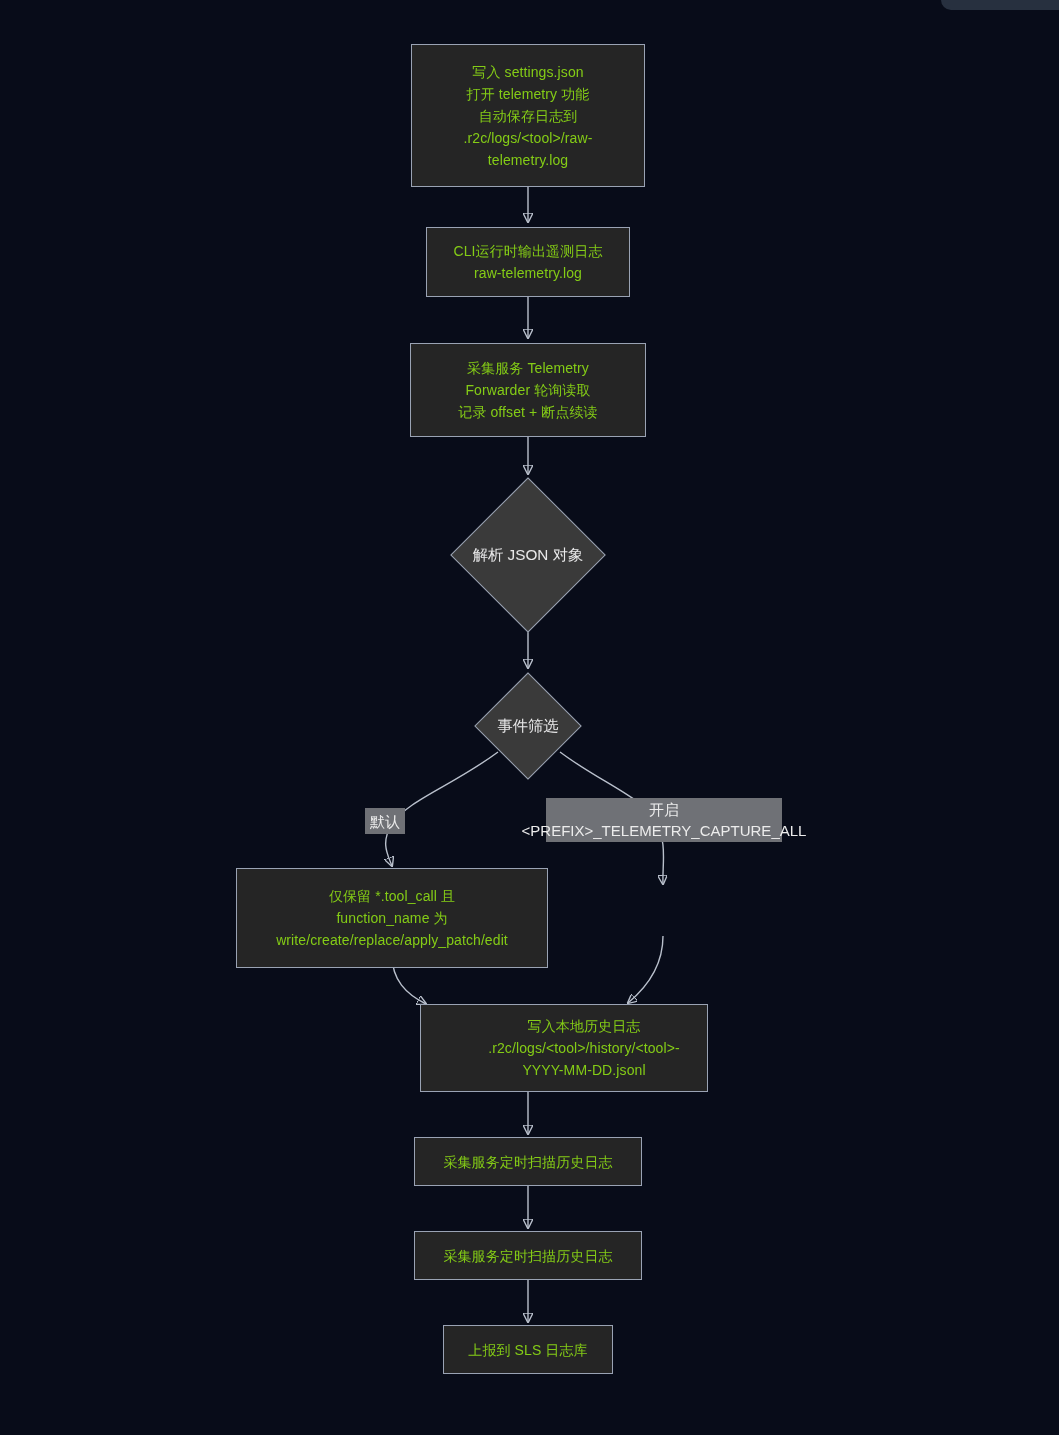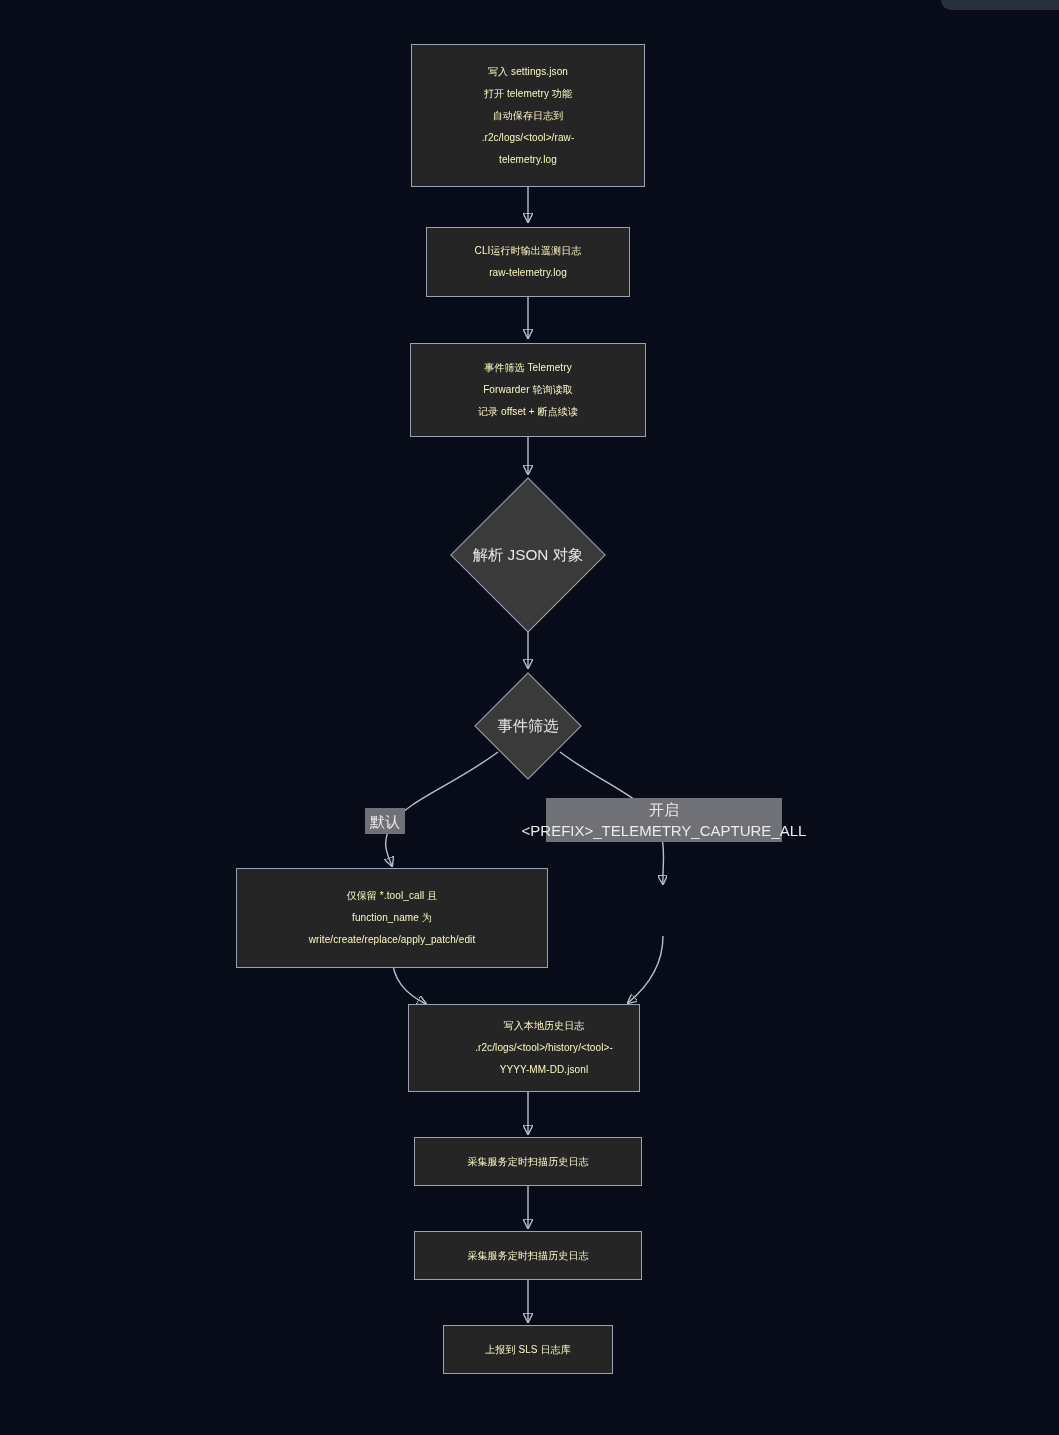--- a/index.html
+++ b/index.html
@@ -46,26 +46,26 @@
     fill: none;
     stroke: #b9c0cc;
     stroke-width: 1.4px;
   }
 
   .node {
     position: absolute;
     box-sizing: border-box;
     background: #252525;
     border: 1.3px solid #9aa3b4;
-    color: #fef9c3;
+    color: #84cc16;
     display: flex;
     align-items: center;
     justify-content: center;
     text-align: center;
-    font-size: 10px;
+    font-size: 14px;
     line-height: 22px;
     letter-spacing: 0.1px;
     white-space: pre-line;
     padding: 4px 8px;
   }
 
   .diamond-wrap {
     position: absolute;
     display: flex;
     align-items: center;
@@ -142,40 +142,40 @@
 
   <div class="node" style="left:411px; top:44px; width:234px; height:143px;">写入 settings.json
 打开 telemetry 功能
 自动保存日志到
 .r2c/logs/&lt;tool&gt;/raw-
 telemetry.log</div>
 
   <div class="node" style="left:426px; top:227px; width:204px; height:70px;">CLI运行时输出遥测日志
 raw-telemetry.log</div>
 
-  <div class="node" style="left:410px; top:343px; width:236px; height:94px;">事件筛选 Telemetry
+  <div class="node" style="left:410px; top:343px; width:236px; height:94px;">采集服务 Telemetry
 Forwarder 轮询读取
 记录 offset + 断点续读</div>
 
   <div class="diamond-wrap" style="left:474px; top:672px; width:108px; height:108px;">
     <div class="rhomb" style="width:76px; height:76px; margin-left:-38px; margin-top:-38px; transform:rotate(45deg);"></div>
     <div class="dlabel">事件筛选</div>
   </div>
 
   <div class="diamond-wrap" style="left:450px; top:478px; width:156px; height:154px;">
     <div class="rhomb" style="width:110px; height:110px; margin-left:-55px; margin-top:-55px; transform:rotate(45deg);"></div>
     <div class="dlabel">解析 JSON 对象</div>
   </div>
 
   <div class="node" style="left:236px; top:868px; width:312px; height:100px;">仅保留 *.tool_call 且
 function_name 为
 write/create/replace/apply_patch/edit</div>
 
 
-  <div class="node" style="left:408px; top:1004px; width:232px; height:88px;padding-left:48px;">写入本地历史日志
+  <div class="node" style="left:420px; top:1004px; width:288px; height:88px;padding-left:48px;">写入本地历史日志
 .r2c/logs/&lt;tool&gt;/history/&lt;tool&gt;-
 YYYY-MM-DD.jsonl</div>
 
   <div class="node" style="left:414px; top:1137px; width:228px; height:49px;">采集服务定时扫描历史日志</div>
 
   <div class="node" style="left:414px; top:1231px; width:228px; height:49px;">采集服务定时扫描历史日志</div>
 
   <div class="node" style="left:443px; top:1325px; width:170px; height:49px;">上报到 SLS 日志库</div>
 
   <div class="edge-label" style="left:365px; top:808px; width:40px; height:26px; display:flex; align-items:center; justify-content:center;">默认</div>

